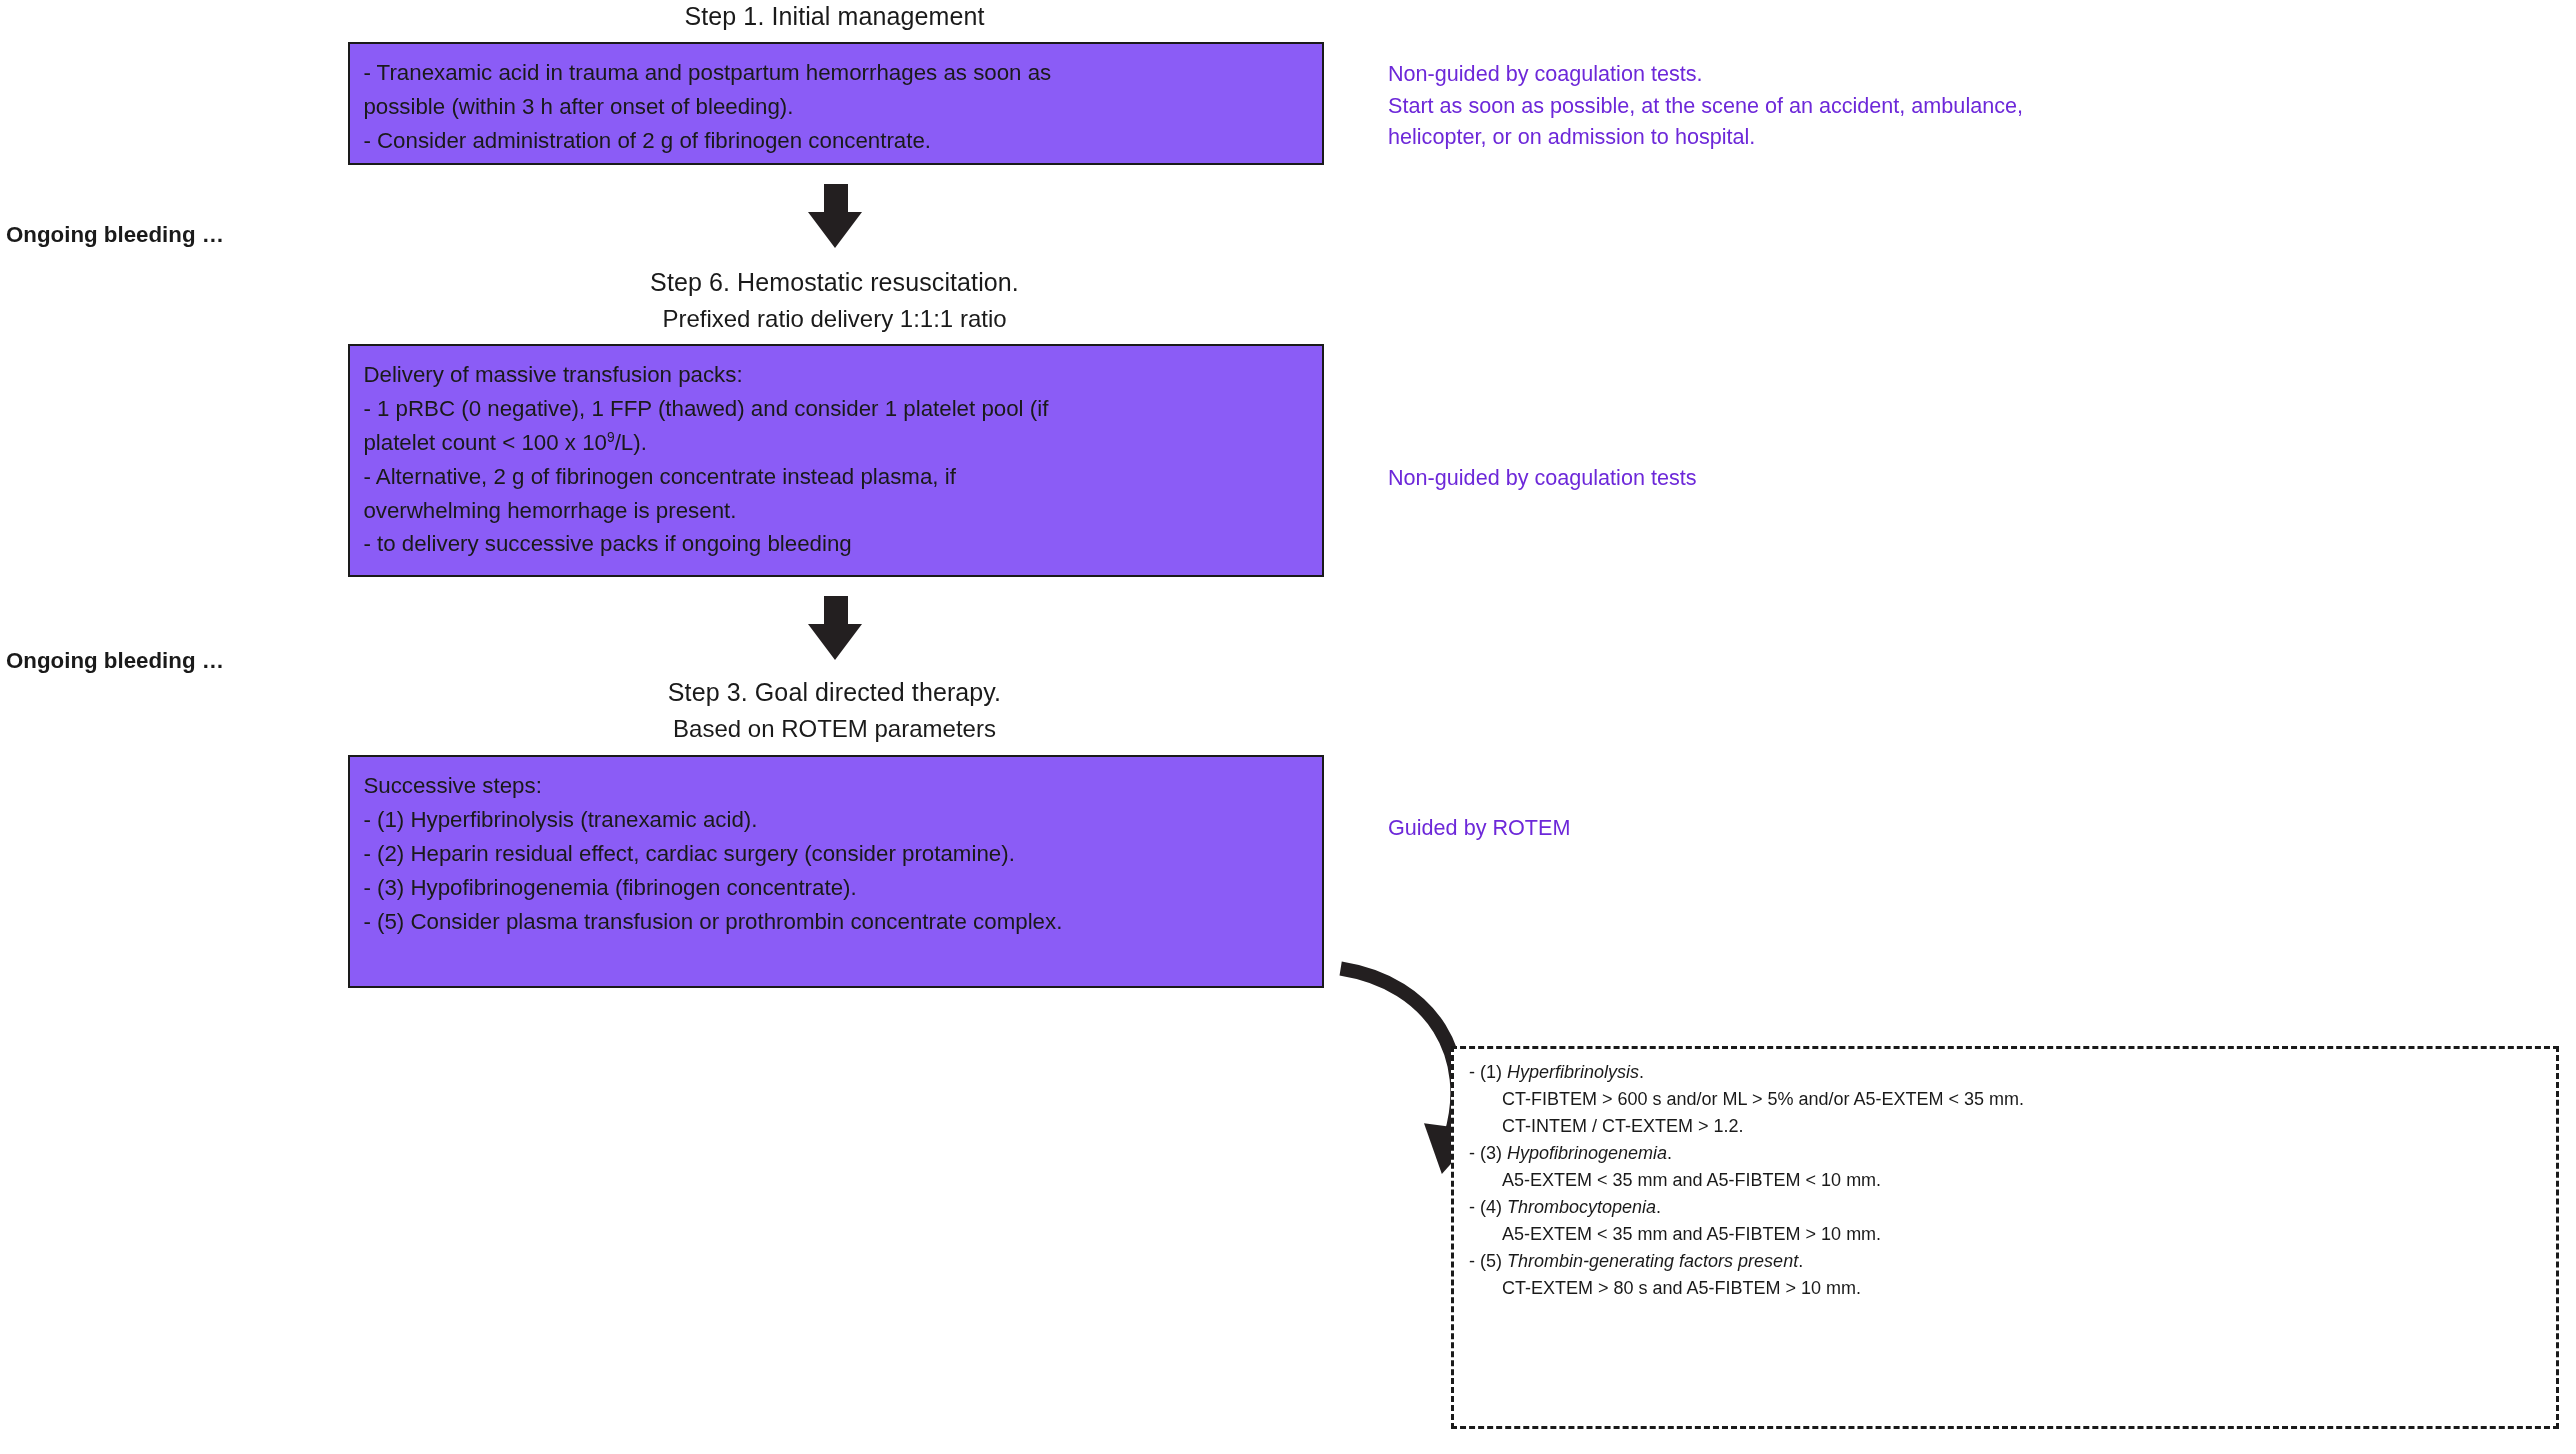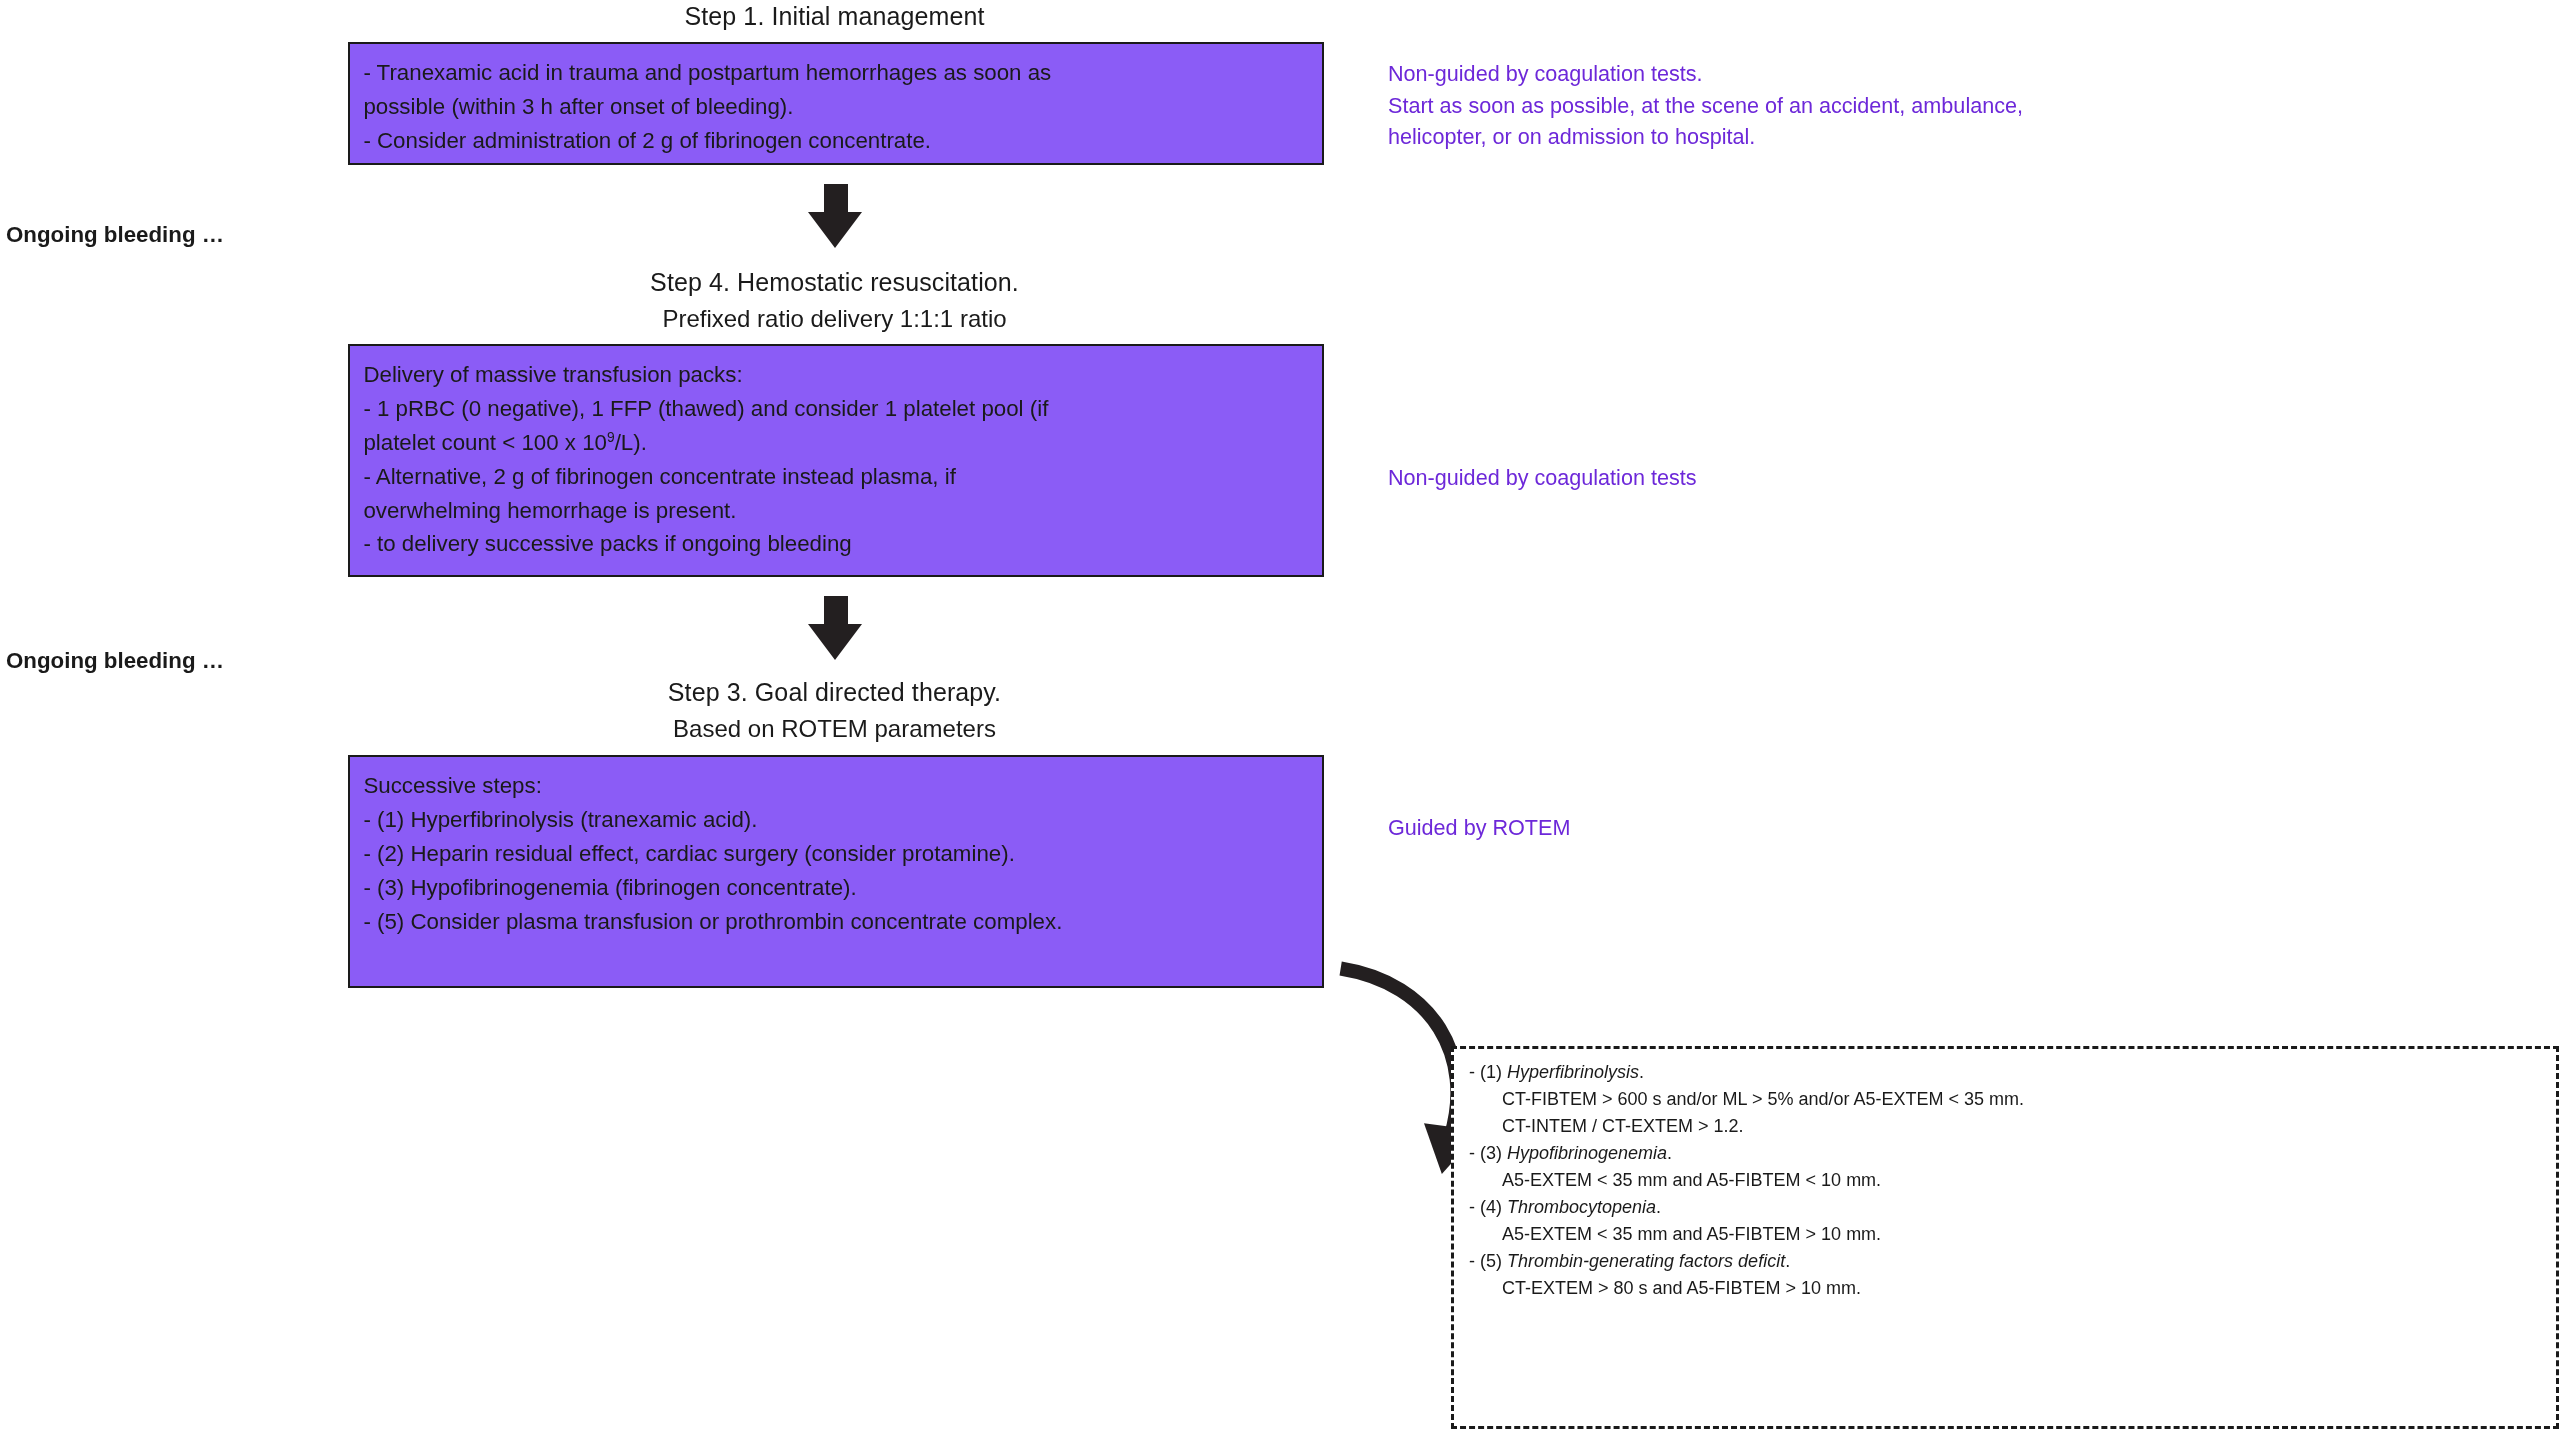--- a/index.html
+++ b/index.html
@@ -153,21 +153,21 @@
     <div>Start as soon as possible, at the scene of an accident, ambulance,</div>
     <div>helicopter, or on admission to hospital.</div>
   </div>
 
   <div class="down-arrow" style="left:808px; top:184px;">
     <div class="shaft"></div>
     <div class="head"></div>
   </div>
 
   <div class="step-head" style="left:343px; top:268px;">
-    <span class="b">Step 4</span><span class="b">. Hemostatic resuscitation.</span>
+    <span class="b">Step 6</span><span class="b">. Hemostatic resuscitation.</span>
   </div>
   <div class="step-sub" style="left:343px; top:305px;">Prefixed ratio delivery 1:1:1 ratio</div>
 
   <div class="box" style="left:348px; top:344px; width:976px; height:233px;">
     <div class="box-inner">
       <div class="line">
         <span>Delivery of </span><span class="b">massive transfusion packs:</span>
       </div>
       <div class="line">
         <span>- 1 pRBC (0 negative), 1 FFP (thawed) and consider 1 platelet pool (if</span>
@@ -240,21 +240,21 @@
         <span>- (3) </span><span class="i">Hypofibrinogenemia</span><span>.</span>
       </div>
       <div class="d-line indent">A5-EXTEM &lt; 35 mm and A5-FIBTEM &lt; 10 mm.</div>
 
       <div class="d-line">
         <span>- (4) </span><span class="i">Thrombocytopenia</span><span>.</span>
       </div>
       <div class="d-line indent">A5-EXTEM &lt; 35 mm and A5-FIBTEM &gt; 10 mm.</div>
 
       <div class="d-line">
-        <span>- (5) </span><span class="i">Thrombin-generating factors deficit</span><span>.</span>
+        <span>- (5) </span><span class="i">Thrombin-generating factors present</span><span>.</span>
       </div>
       <div class="d-line indent">CT-EXTEM &gt; 80 s and A5-FIBTEM &gt; 10 mm.</div>
 
     </div>
   </div>
 
 </div>
 
 
 </body></html>

